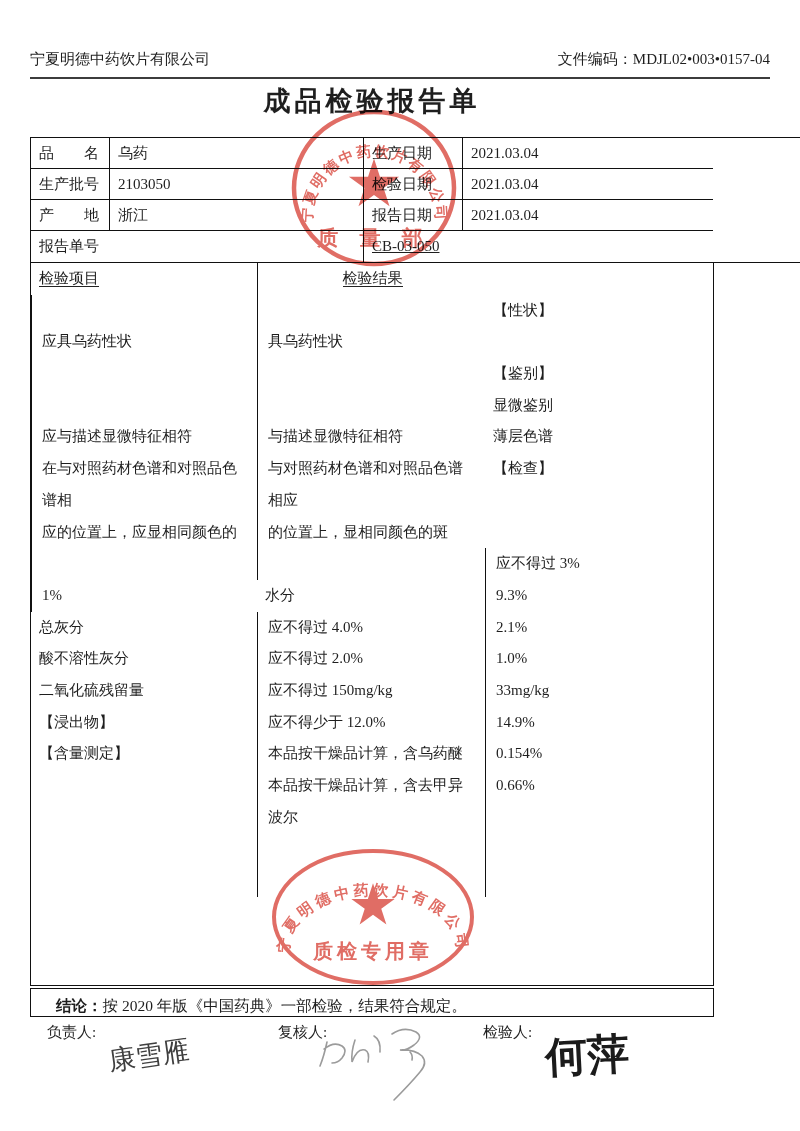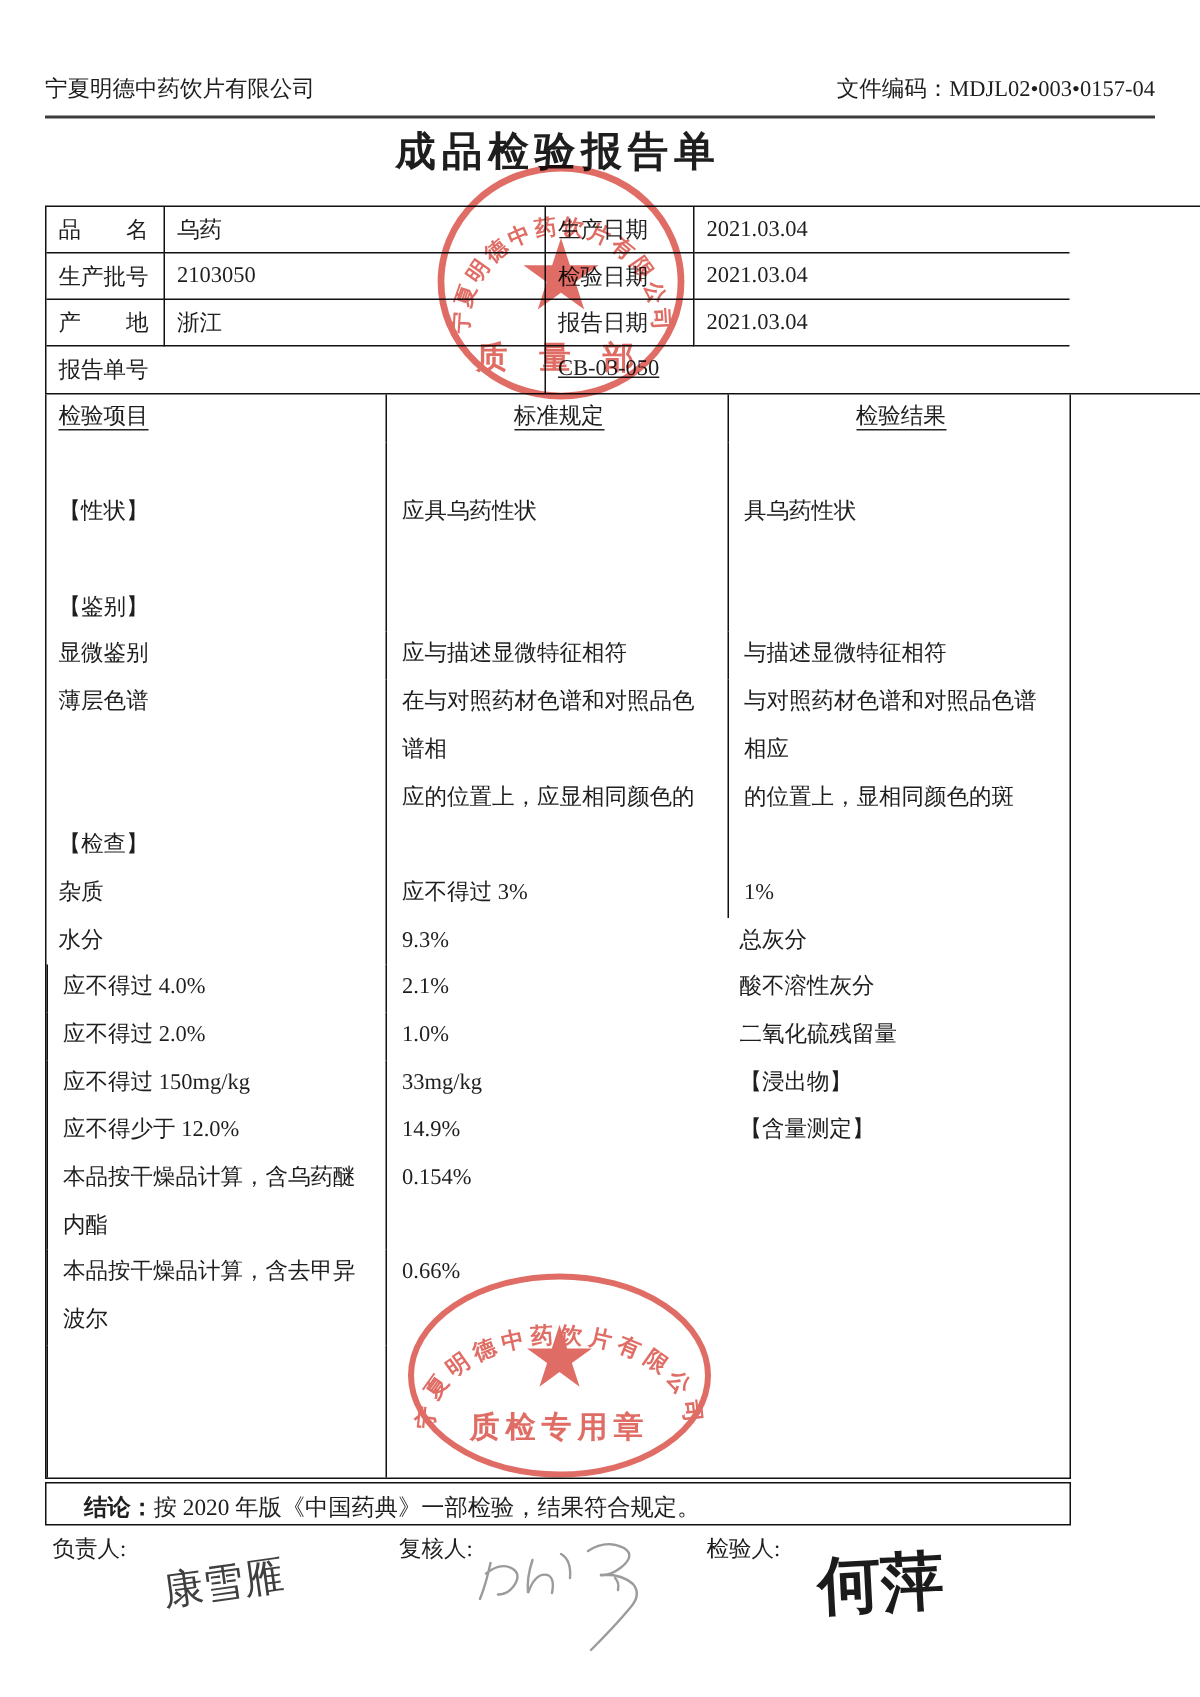--- a/index.html
+++ b/index.html
@@ -56,21 +56,21 @@
   .mt-head span { border-bottom:1px solid #222; padding-bottom:0; }
 
   
   .conclusion-box {
     width:684px; margin-top:2px; border:1px solid #111;
     height:29px; line-height:34px; font-size:15.5px; padding-left:25px;
   }
   .conclusion-box .clabel { font-weight:bold; }
 
   
-  .sign-row { position:relative; height:105px; font-size:15px; }
+  .sign-row { position:relative; height:105px; font-size:15px;margin-left:12px; }
   .sign-label { position:absolute; top:6px; }
   .lbl-resp { left:5px; }
   .lbl-rev  { left:236px; }
   .lbl-insp { left:441px; }
 
   
   .overlay {
     position:absolute; left:0; top:0; width:800px; height:1131px;
     pointer-events:none; mix-blend-mode:multiply;
   }
@@ -106,21 +106,20 @@
     <div>报告日期</div>
     <div class="lastcol">2021.03.04</div>
 
     <div class="span2a lastrow">报告单号</div>
     <div class="span2b lastcol lastrow">CB-03-050</div>
   </div>
 
   <div class="main-table">
 
     <div class="mc c1 mt-head"><span>检验项目</span></div>
-    <div class="mc c2 mt-head"><span>标准规定</span></div>
     <div class="mc c3 mt-head"><span>检验结果</span></div>
 
     <div class="mc c1"></div>
     <div class="mc c2"></div>
     <div class="mc c3"></div>
 
     <div class="mc c1">【性状】</div>
     <div class="mc c2">应具乌药性状</div>
     <div class="mc c3">具乌药性状</div>
 
@@ -140,21 +139,20 @@
     <div class="mc c2">在与对照药材色谱和对照品色谱相
 应的位置上，应显相同颜色的斑
 点。</div>
     <div class="mc c3">与对照药材色谱和对照品色谱相应
 的位置上，显相同颜色的斑点。</div>
 
     <div class="mc c1">【检查】</div>
     <div class="mc c2"></div>
     <div class="mc c3"></div>
 
-    <div class="mc c1">杂质</div>
     <div class="mc c2">应不得过 3%</div>
     <div class="mc c3">1%</div>
 
     <div class="mc c1">水分</div>
     <div class="mc c3">9.3%</div>
 
     <div class="mc c1">总灰分</div>
     <div class="mc c2">应不得过 4.0%</div>
     <div class="mc c3">2.1%</div>
 

